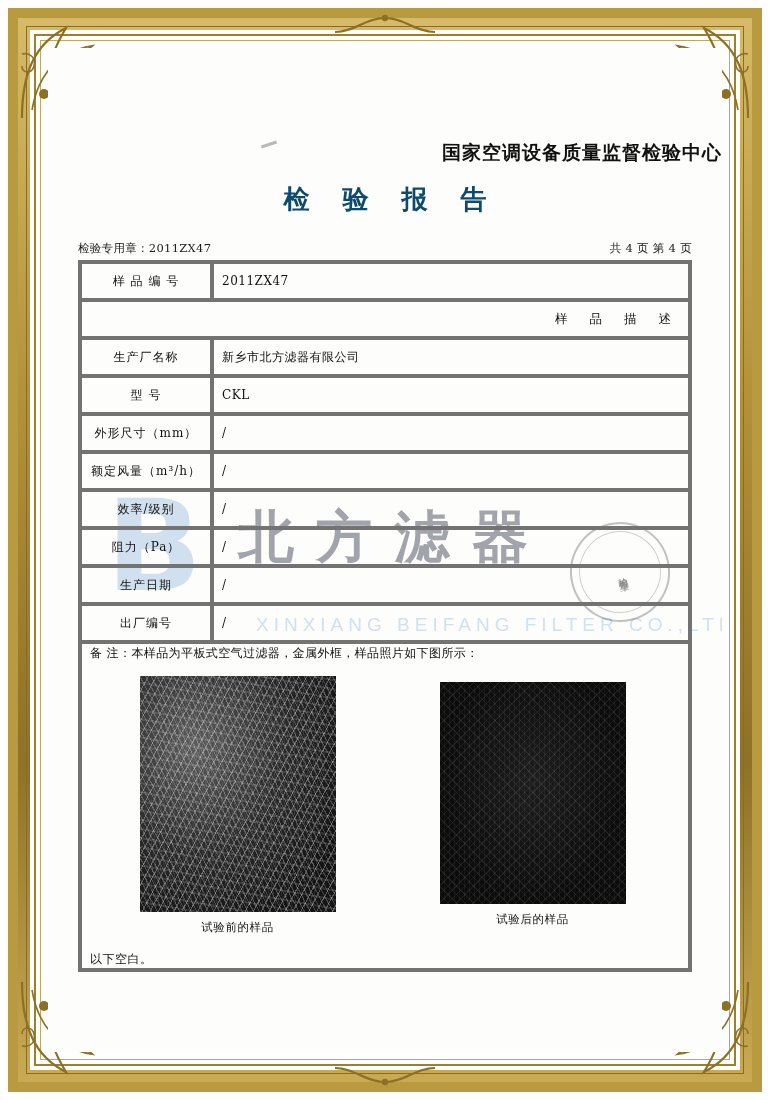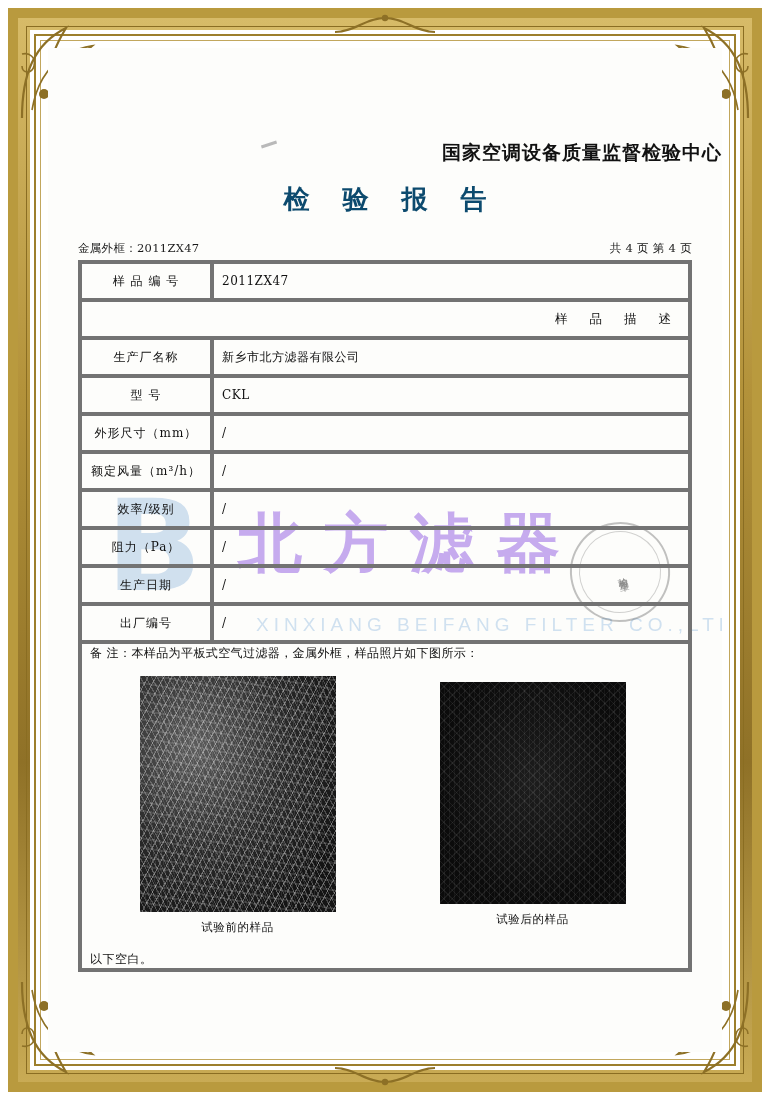--- a/index.html
+++ b/index.html
@@ -264,24 +264,24 @@
     font-weight: bold;
     color: #8fb6dd;
     font-family: "DejaVu Sans", sans-serif;
     line-height: 1;
     opacity: 0.75;
   }
   .wm-cn {
     position: absolute;
     left: 168px;
     top: 22px;
-    font-size: 64px;
+    font-size: 56px;
     font-weight: bold;
     letter-spacing: 22px;
-    color: #6d28d9;
+    color: #0f172a;
     font-family: "DejaVu Sans", sans-serif;
     opacity: 0.7;
     white-space: nowrap;
   }
   .wm-en {
     position: absolute;
     left: 186px;
     top: 136px;
     font-size: 19px;
     letter-spacing: 5px;
@@ -415,21 +415,21 @@
   </div>
 
   <div class="content">
 
     <div class="stray-mark"></div>
 
     <div class="doc-title-1">国家空调设备质量监督检验中心</div>
     <div class="doc-title-2">检 验 报 告</div>
 
     <div class="meta-row">
-      <span class="meta-left">金属外框：2011ZX47</span>
+      <span class="meta-left">检验专用章：2011ZX47</span>
       <span class="meta-right">共 4 页  第 4 页</span>
     </div>
 
     <div class="watermark">
       <div class="wm-logo">B</div>
       <div class="wm-cn">北方滤器</div>
       <div class="wm-en">XINXIANG BEIFANG FILTER CO.,LTD.</div>
     </div>
 
     <div class="seal">

